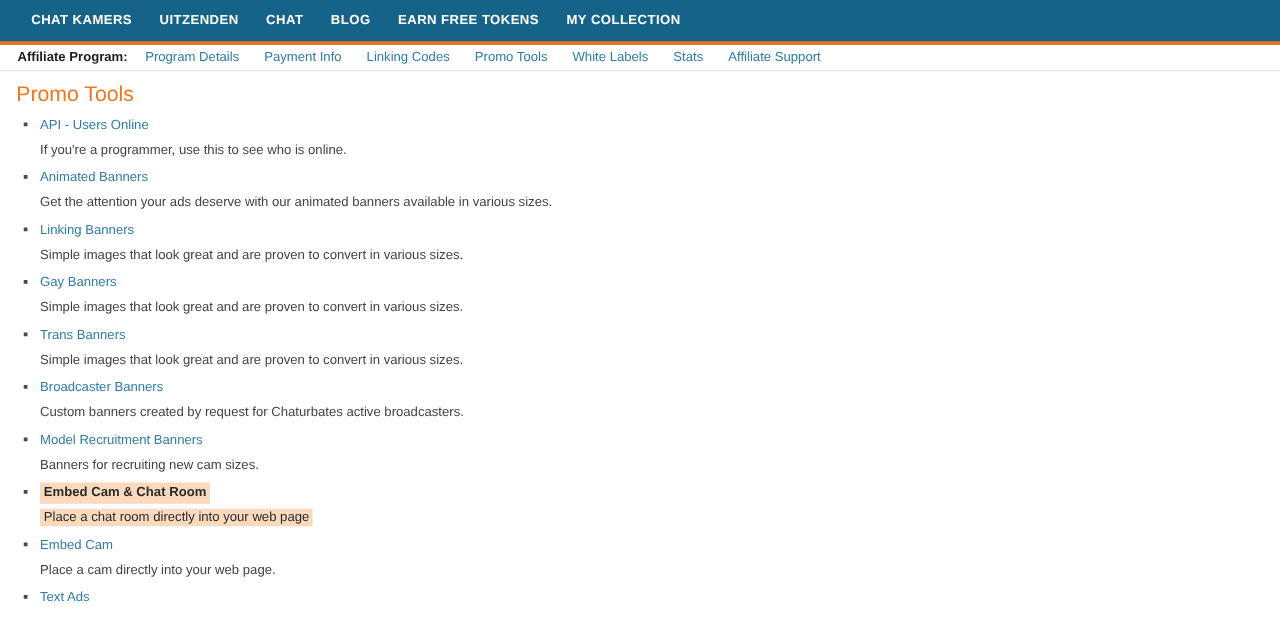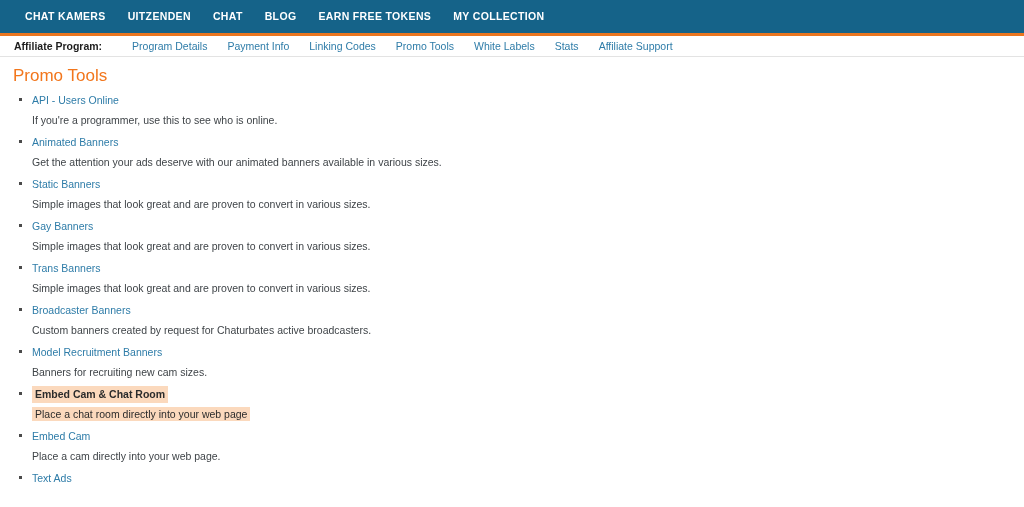--- a/index.html
+++ b/index.html
@@ -68,21 +68,21 @@
     font-size:10.5px;
     font-weight:700;
     color:#1d1d1d;
     white-space:nowrap;
     padding-right:4px;
   }
   .affbar-nav{
     display:flex;
     align-items:center;
     list-style:none;
-    margin:16px;
+    margin:0;
     padding:0;
   }
   .affbar-link{
     display:block;
     color:var(--link-blue);
     text-decoration:none;
     font-size:10.5px;
     padding:0 10px;
     line-height:19px;
     white-space:nowrap;
@@ -204,21 +204,21 @@
       </li>
     </ul>
 </div>
 
 <div class="content">
   <h1 class="page-title">Promo Tools</h1>
 
   <ul class="tool-list" id="tool-list">
       <li class="tool-item"><a class="tool-link" href="#">API - Users Online</a><p class="tool-desc">If you're a programmer, use this to see who is online.</p></li>
       <li class="tool-item"><a class="tool-link" href="#">Animated Banners</a><p class="tool-desc">Get the attention your ads deserve with our animated banners available in various sizes.</p></li>
-      <li class="tool-item"><a class="tool-link" href="#">Static Banners</a><p class="tool-desc">Simple images that look great and are proven to convert in various sizes.</p></li>
+      <li class="tool-item"><a class="tool-link" href="#">Linking Banners</a><p class="tool-desc">Simple images that look great and are proven to convert in various sizes.</p></li>
       <li class="tool-item"><a class="tool-link" href="#">Gay Banners</a><p class="tool-desc">Simple images that look great and are proven to convert in various sizes.</p></li>
       <li class="tool-item"><a class="tool-link" href="#">Trans Banners</a><p class="tool-desc">Simple images that look great and are proven to convert in various sizes.</p></li>
       <li class="tool-item"><a class="tool-link" href="#">Broadcaster Banners</a><p class="tool-desc">Custom banners created by request for Chaturbates active broadcasters.</p></li>
       <li class="tool-item"><a class="tool-link" href="#">Model Recruitment Banners</a><p class="tool-desc">Banners for recruiting new cam sizes.</p></li>
       <li class="tool-item is-highlighted"><a class="tool-link" href="#">Embed Cam &amp; Chat Room</a><p class="tool-desc"><span>Place a chat room directly into your web page</span></p></li>
       <li class="tool-item"><a class="tool-link" href="#">Embed Cam</a><p class="tool-desc">Place a cam directly into your web page.</p></li>
       <li class="tool-item"><a class="tool-link" href="#">Text Ads</a></li>
     </ul>
 </div>
 

